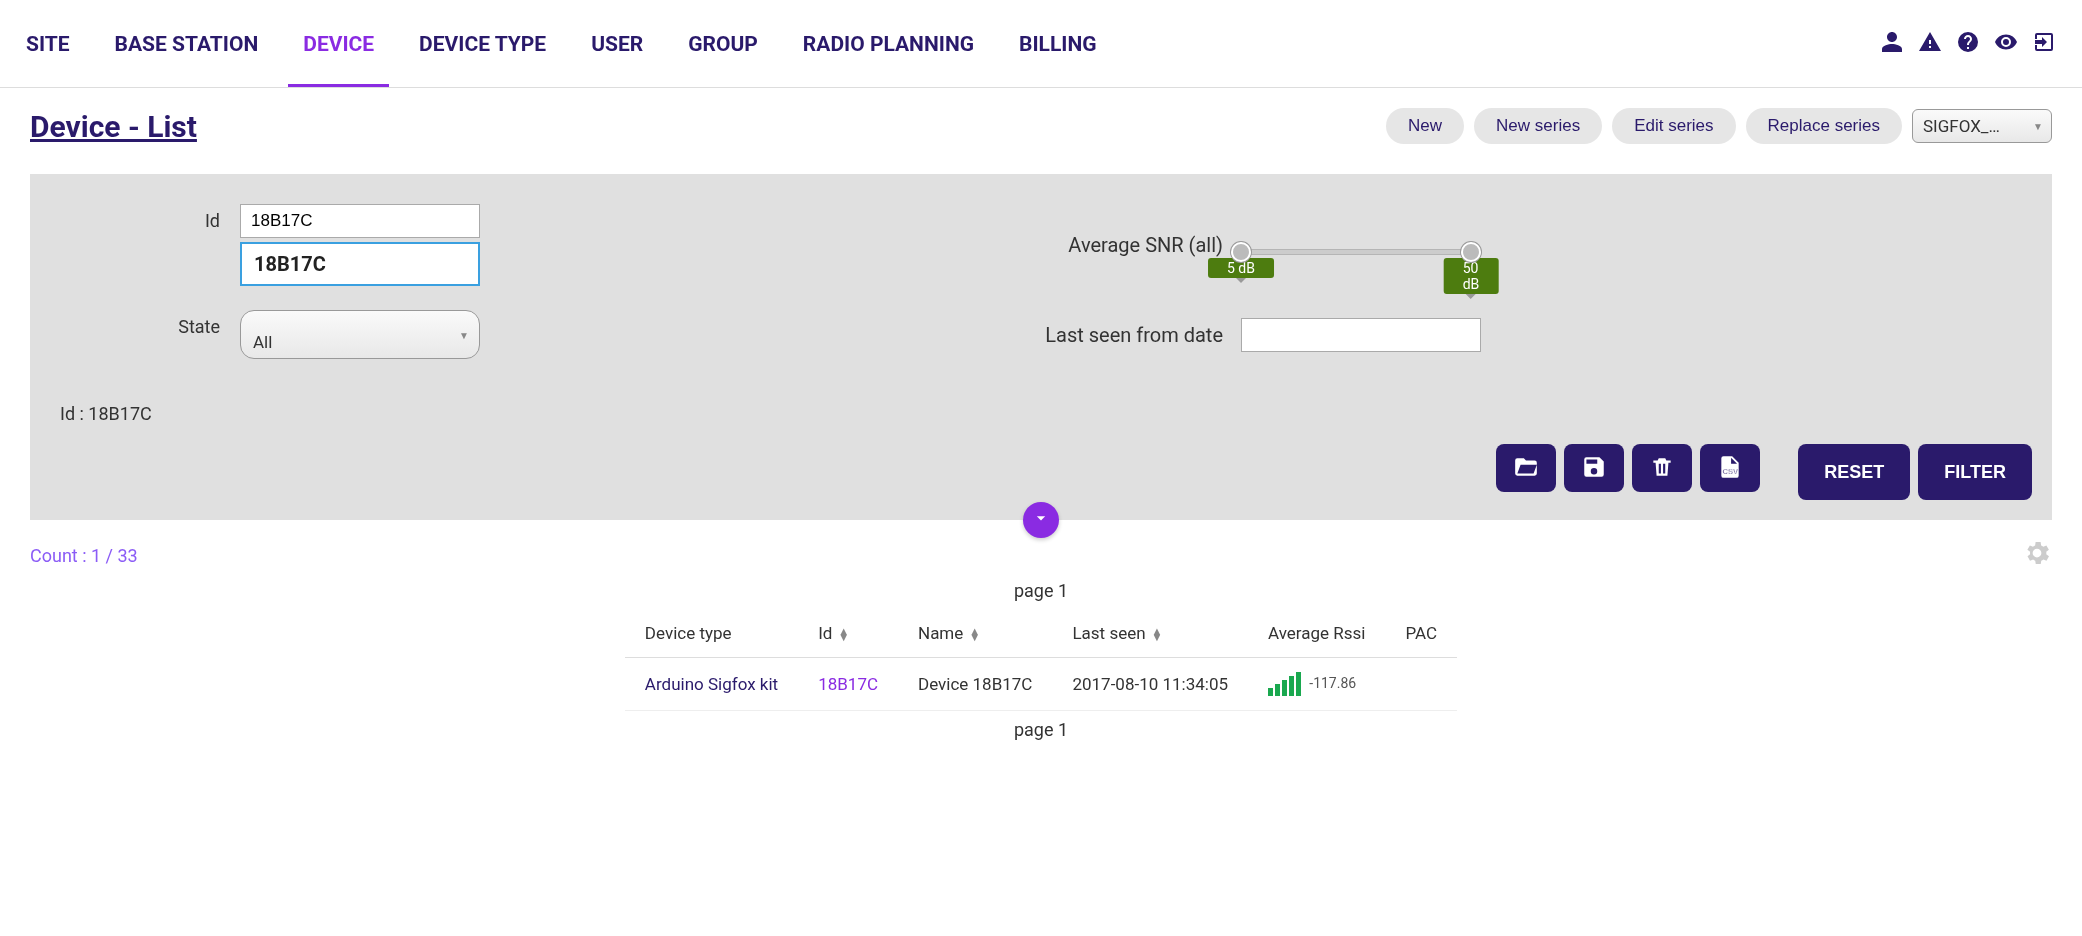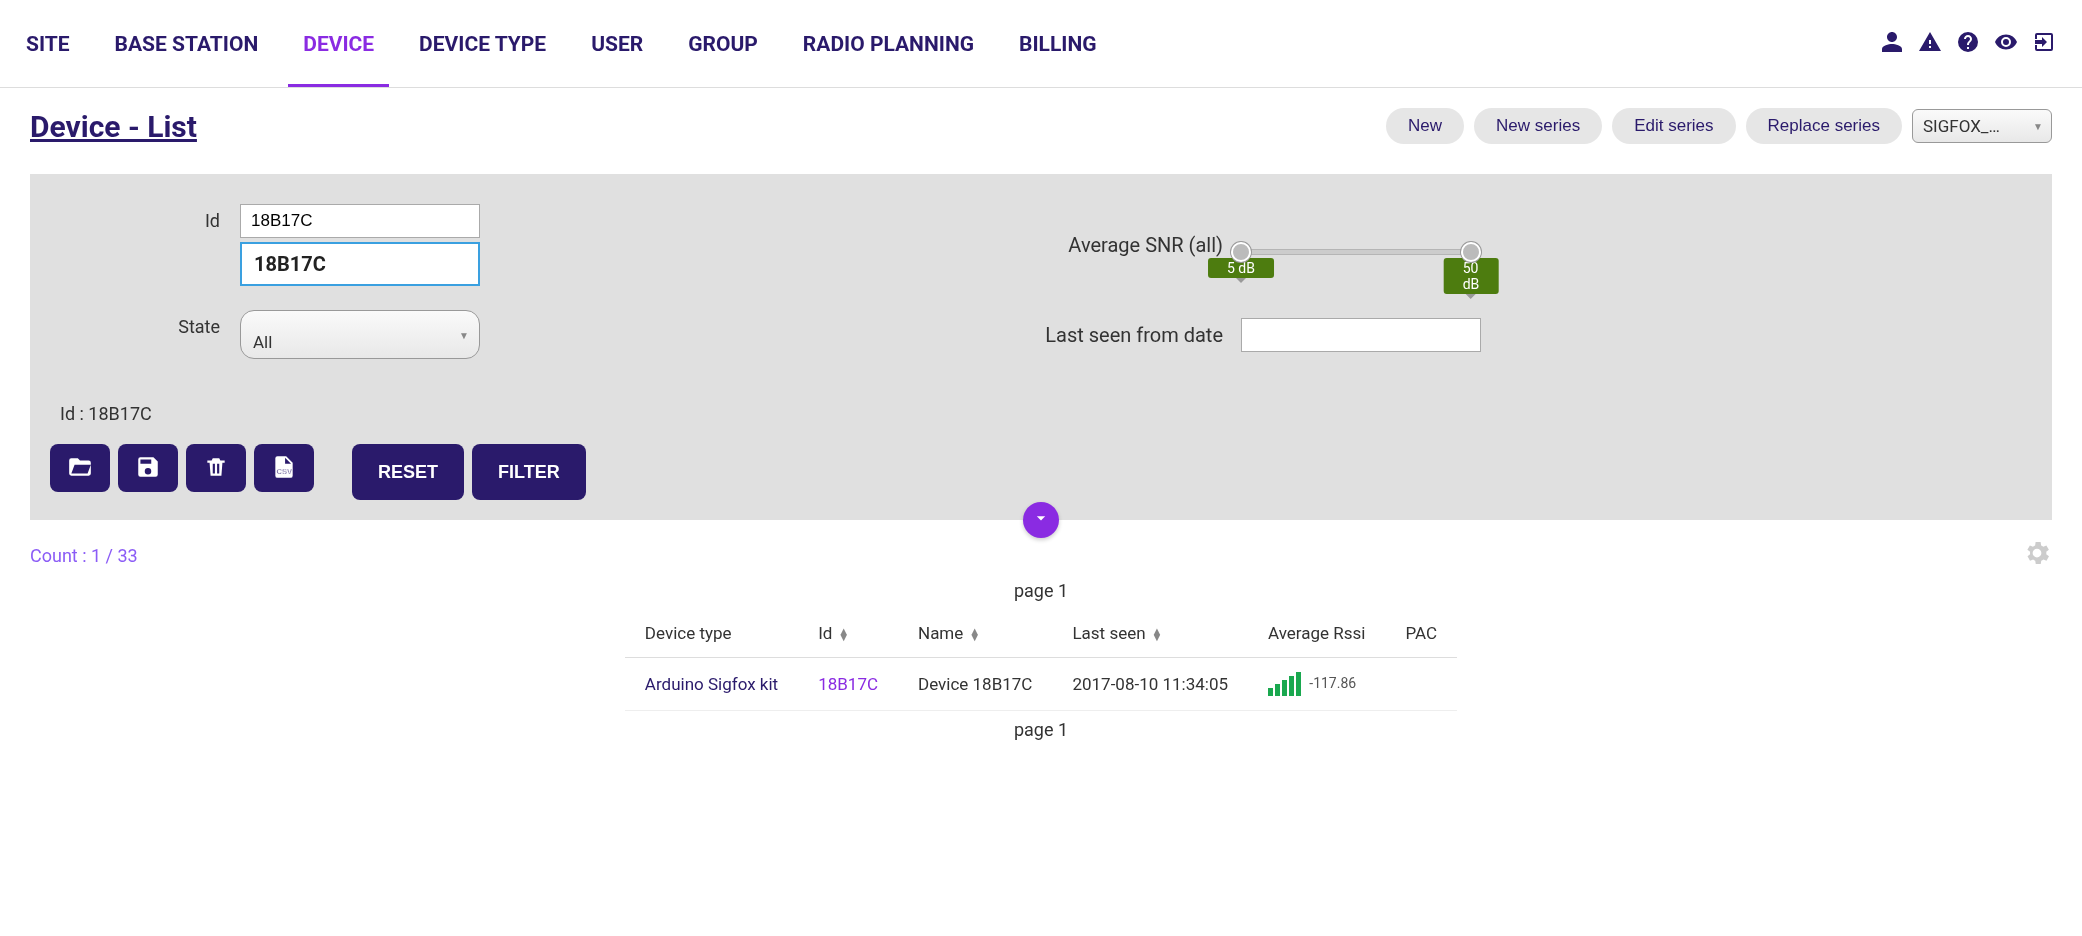--- a/index.html
+++ b/index.html
@@ -39,21 +39,21 @@
   .slider-handle { position: absolute; top: -7px; width: 20px; height: 20px; border-radius: 50%; background: #bbb; border: 2px solid #fff; box-shadow: 0 0 0 1px #999; }
   .slider-handle.h1 { left: -10px; }
   .slider-handle.h2 { right: -10px; }
   .slider-tip { position: absolute; top: -38px; background: #4d7c0f; color: #fff; font-size: 14px; padding: 2px 19px; border-radius: 3px; transform: translateX(-50%); margin-top: 47px; }
   .slider-tip::after { content: ""; position: absolute; bottom: -5px; left: 50%; transform: translateX(-50%); border: 5px solid transparent; border-top-color: #999; border-bottom: none; }
   .slider-tip.t1 { left: 0; }
   .slider-tip.t2 { left: 100%; }
   
   .filter-status { font-size: 18px; color: #333; padding: 20px 0 10px 10px; }
   
-  .filter-actions { display: flex; gap: 8px; padding-top: 10px; }
+  .filter-actions { display: flex; justify-content: flex-end; gap: 8px; padding-top: 10px; }
   .icon-btn { background: #2a1a6b; border: none; border-radius: 8px; width: 60px; height: 48px; display: flex; align-items: center; justify-content: center; cursor: pointer; }
   .icon-btn svg { fill: #fff; width: 26px; height: 26px; }
   .text-btn { background: #2a1a6b; border: none; border-radius: 8px; padding: 0 26px; height: 56px; color: #fff; font-size: 18px; font-weight: 700; cursor: pointer; }
   .action-gap { width: 22px; }
   
   
   .collapse-circle { position: absolute; bottom: -18px; left: 50%; transform: translateX(-50%); width: 36px; height: 36px; border-radius: 50%; background: #8a2be2; display: flex; align-items: center; justify-content: center; cursor: pointer; box-shadow: 0 2px 4px rgba(0,0,0,0.2); }
   .collapse-circle svg { fill: #fff; width: 20px; height: 20px; }
   
   

